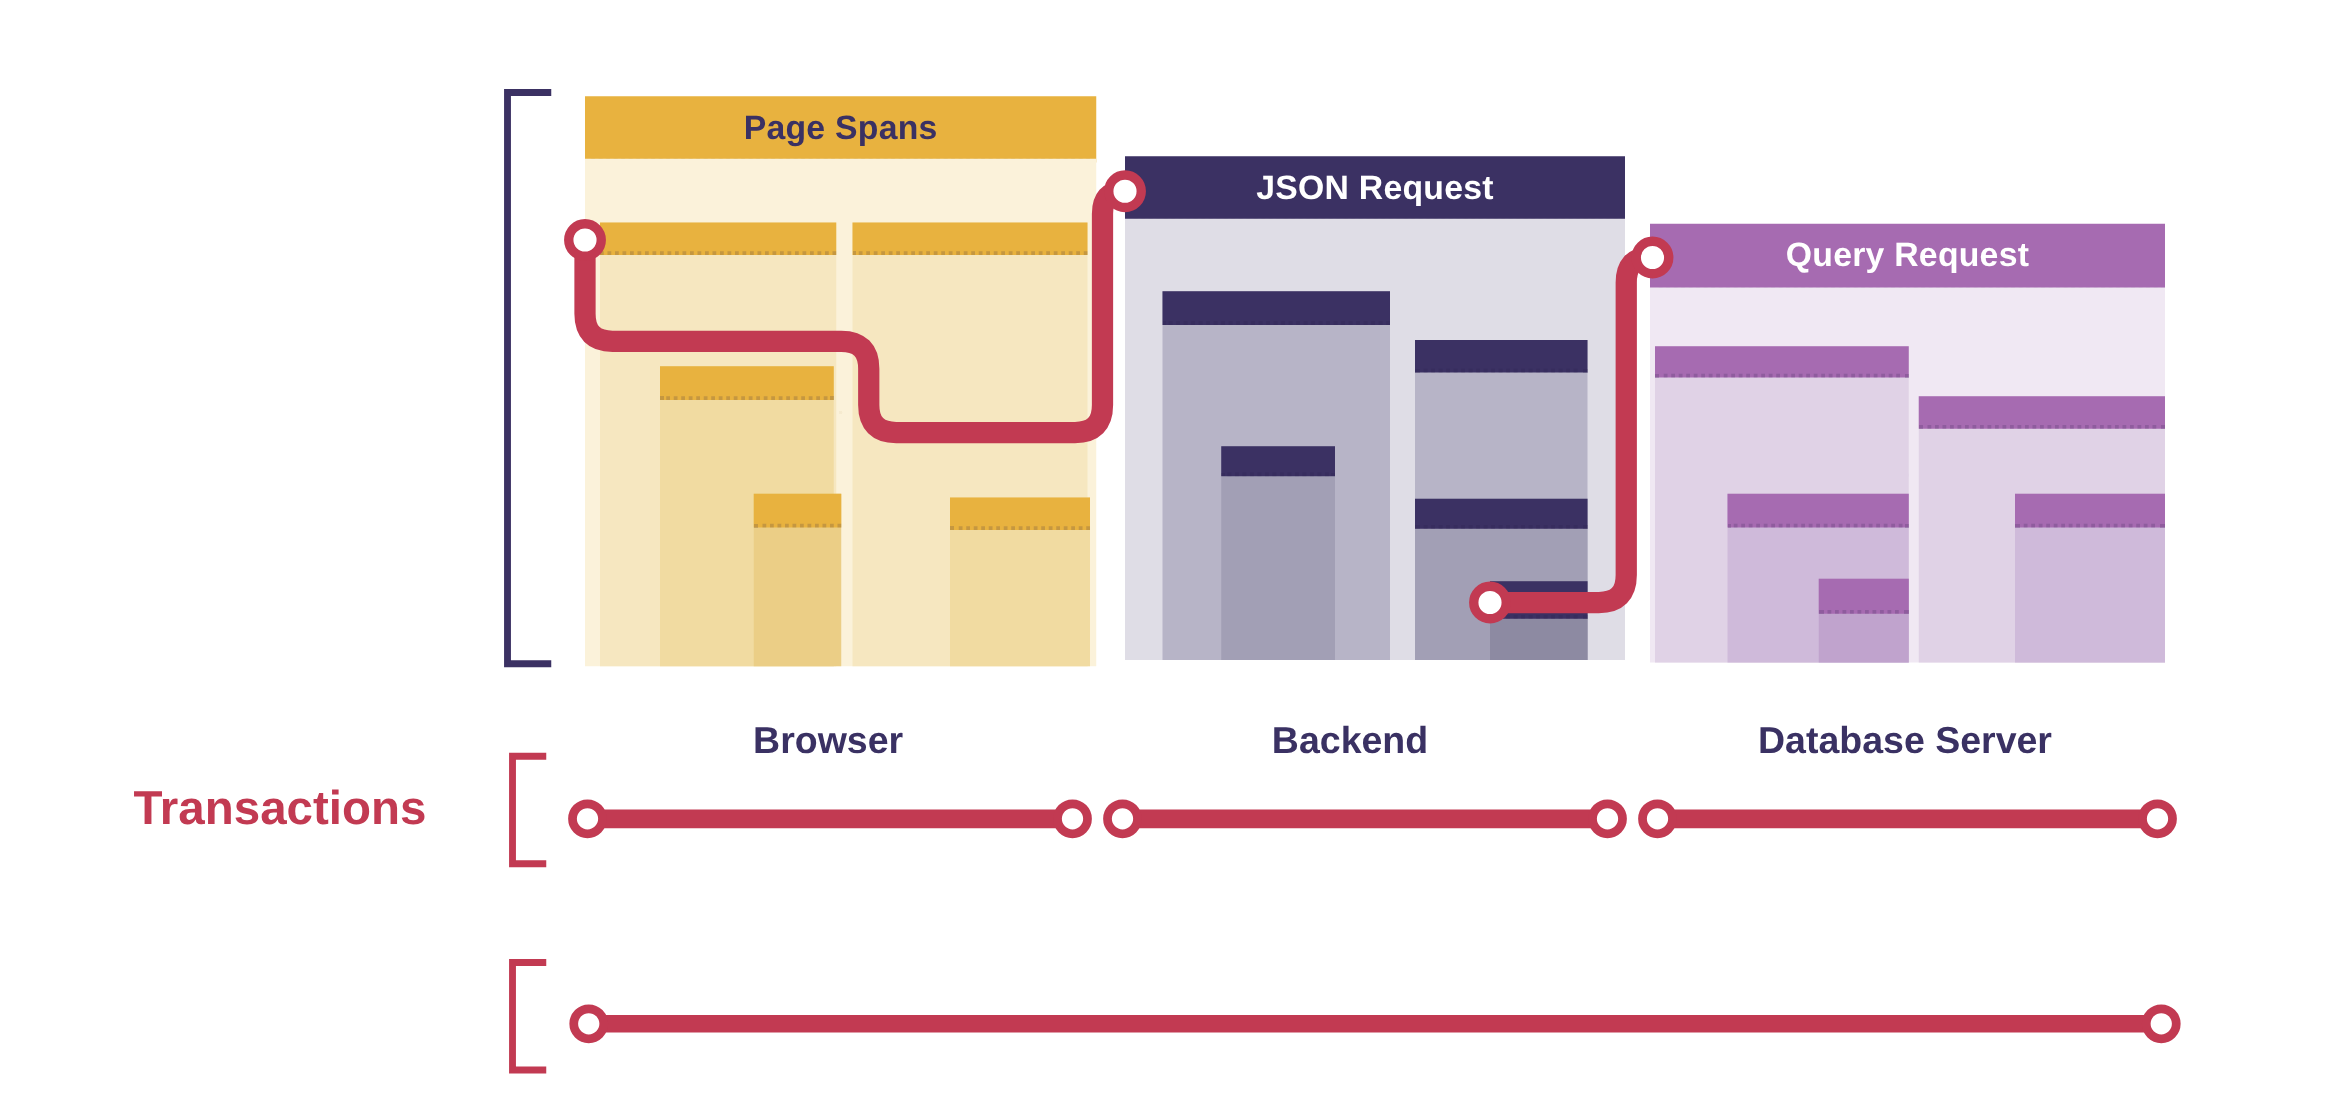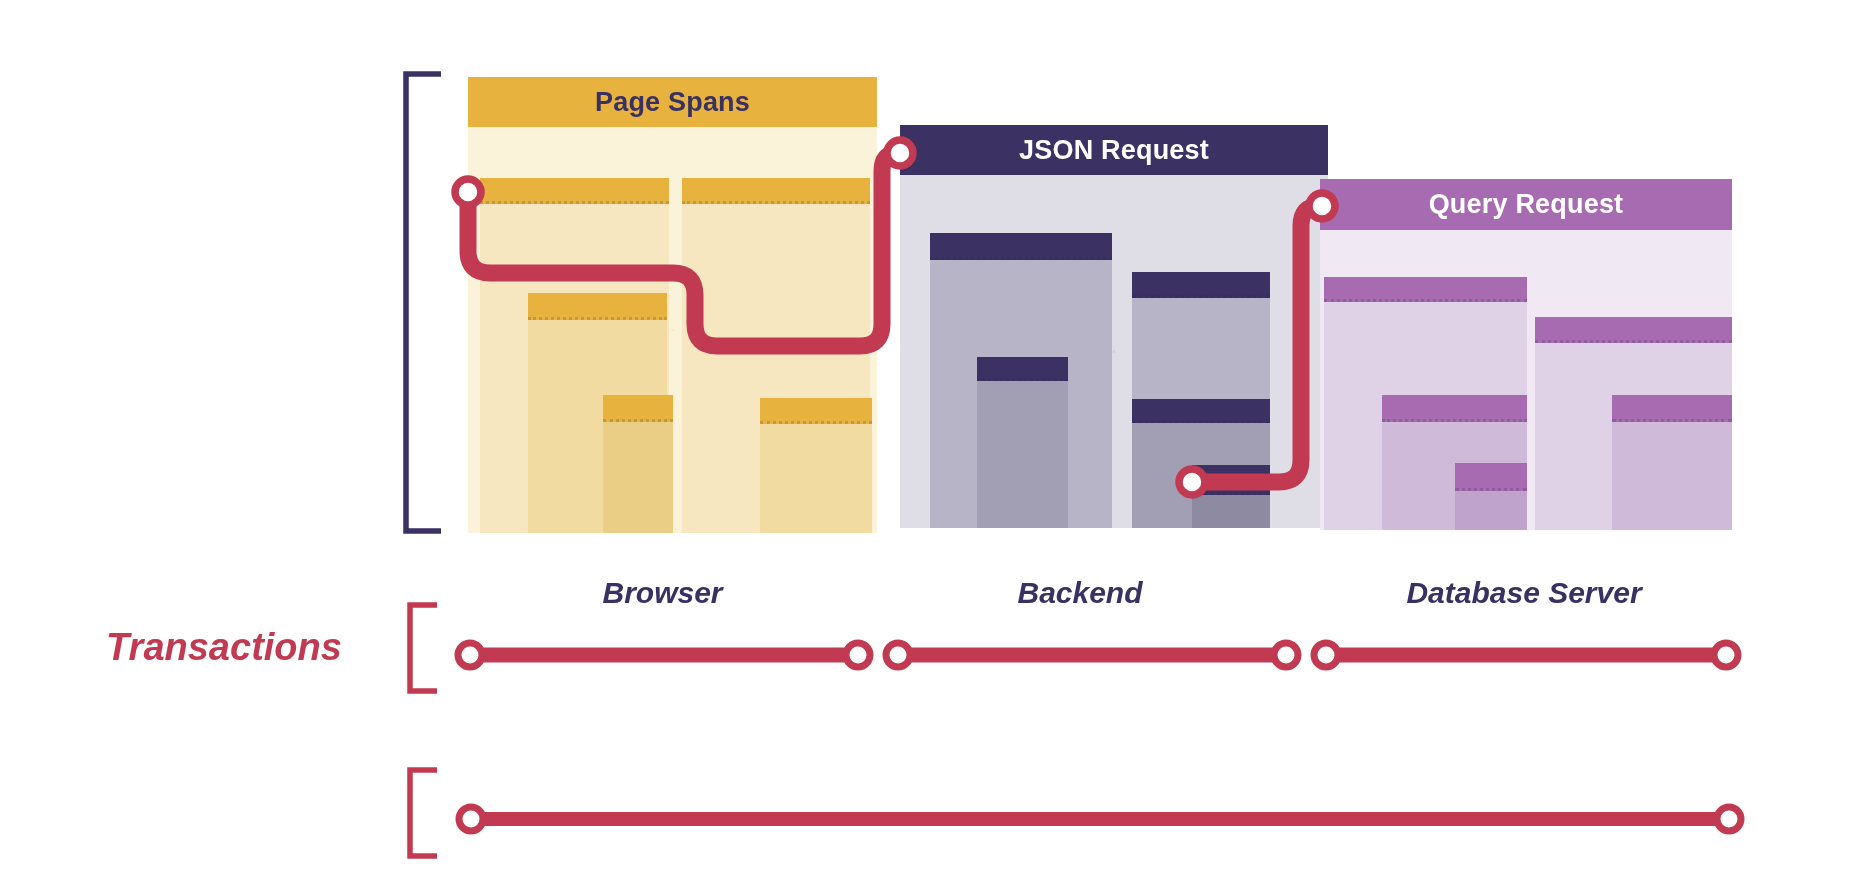--- a/index.html
+++ b/index.html
@@ -2,24 +2,24 @@
 <html><head>
 <meta charset="utf-8">
 <style>
   html,body{margin:0;padding:0;background:#ffffff;}
   .canvas{
     position:relative;width:1872px;height:894px;background:#ffffff;overflow:hidden;
     font-family:"Liberation Sans", sans-serif;
   }
   .label{position:absolute;font-weight:700;text-align:center;}
   .label.spans{left:130px;top:315px;width:260px;font-size:42px;color:#3A3163;}
-  .label.transactions{left:64px;top:626px;width:320px;font-size:38px;color:#C23A52;font-style:italic;}
+  .label.transactions{left:64px;top:626px;width:320px;font-size:38px;color:#C23A52;}
   .label.trace{left:128px;top:786px;width:260px;font-size:38px;color:#C23A52;}
 
-  .caption{position:absolute;top:576px;font-size:30px;font-weight:700;color:#3A3163;text-align:center;font-style:italic;}
+  .caption{position:absolute;top:576px;font-size:30px;font-weight:700;color:#3A3163;text-align:center;}
 
   .block{position:absolute;z-index:1;}
   .block .hdr{
     position:absolute;left:0;top:0;right:0;height:50px;
     display:flex;align-items:center;justify-content:center;
     font-size:27px;font-weight:700;letter-spacing:.2px;
   }
   .block .body{
     position:absolute;left:0;right:0;bottom:0;
     background-size:9px 9px;
@@ -74,21 +74,21 @@
         </div>
       <div class="col l3" style="left:292px;top:271px;width:112px;">
           <div class="bar" style="height:26px;"></div>
         </div>
       <div class="col l4" style="left:135px;top:268px;width:70px;">
           <div class="bar" style="height:27px;"></div>
         </div>
     </div>
   </div>
 
-  <div class="block navy" style="left:900px;top:125px;width:400px;height:403px;padding-left:28px;">
+  <div class="block navy" style="left:900px;top:125px;width:400px;height:403px;">
     <div class="hdr">JSON Request</div>
     <div class="body" style="top:50px;">
       <div class="col l2" style="left:30px;top:58px;width:182px;">
           <div class="bar" style="height:27px;"></div>
         </div>
       <div class="col l2" style="left:232px;top:97px;width:138px;">
           <div class="bar" style="height:26px;"></div>
         </div>
       <div class="col l3" style="left:77px;top:182px;width:91px;">
           <div class="bar" style="height:24px;"></div>

